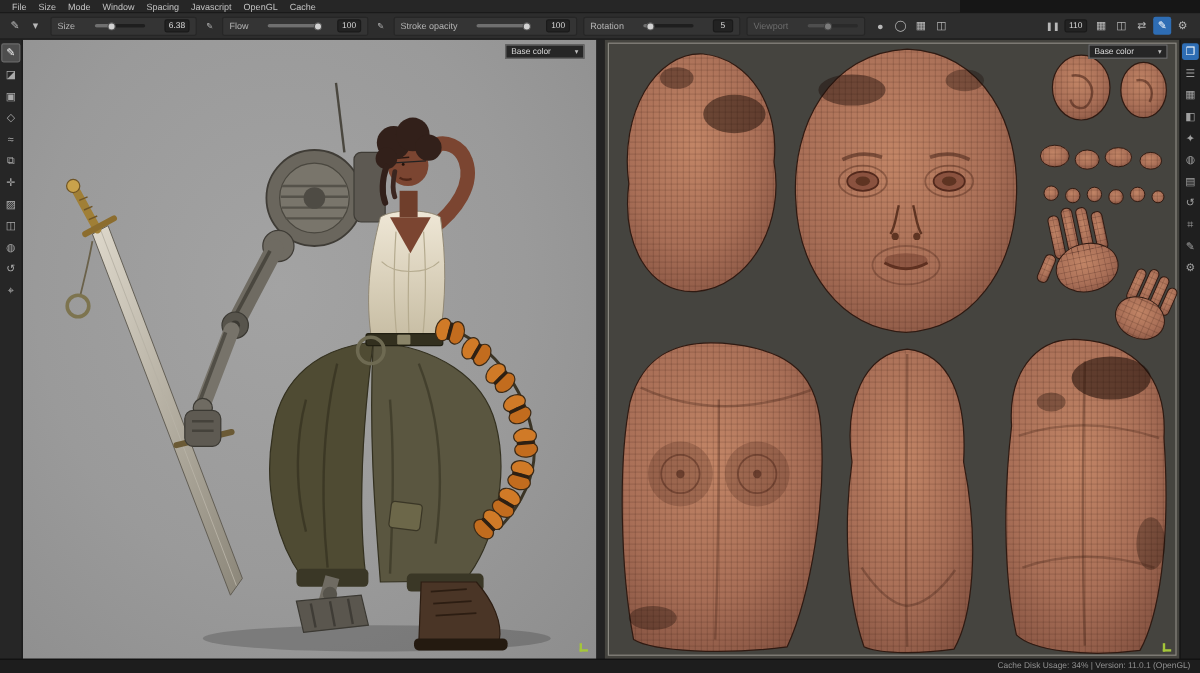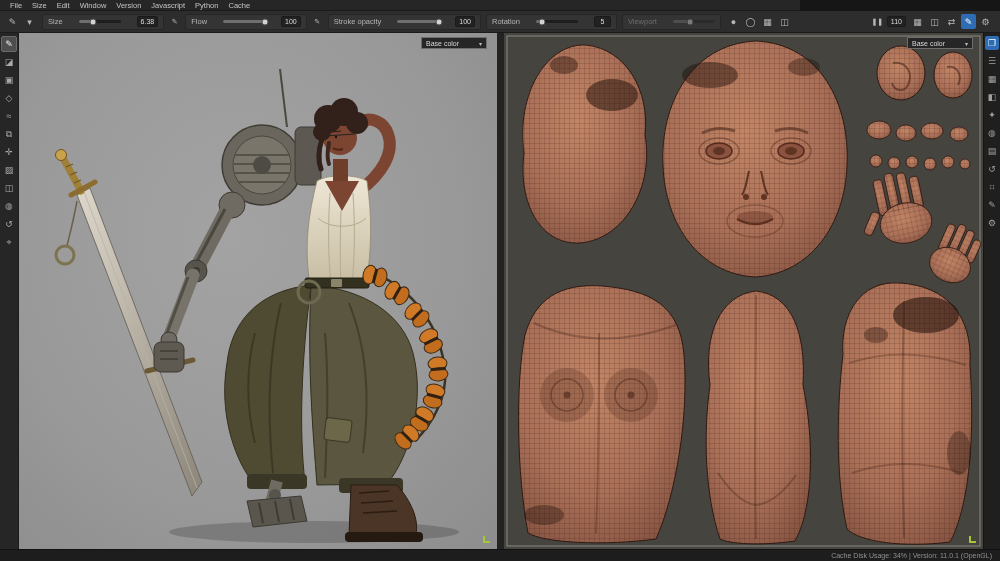--- a/index.html
+++ b/index.html
@@ -67,25 +67,25 @@
     display:flex;align-items:center;justify-content:flex-end;padding-right:8px;z-index:10}
   .status-text{font-size:7px;color:#919191}
 </style>
 </head>
 <body>
 
 <div class="abs menubar">
 
 <div class="menu-item">File</div>
     <div class="menu-item">Size</div>
-    <div class="menu-item">Edit</div>
+    <div class="menu-item">Mode</div>
     <div class="menu-item">Window</div>
-    <div class="menu-item">Version</div>
+    <div class="menu-item">Spacing</div>
     <div class="menu-item">Javascript</div>
-    <div class="menu-item">Python</div>
+    <div class="menu-item">OpenGL</div>
     <div class="menu-item">Cache</div>
   </div>
 
 <div class="abs toolbar">
   <div class="tb-modes">
 
   <div class="ticon">✎</div>
       <div class="ticon">▾</div>
     </div>
 

